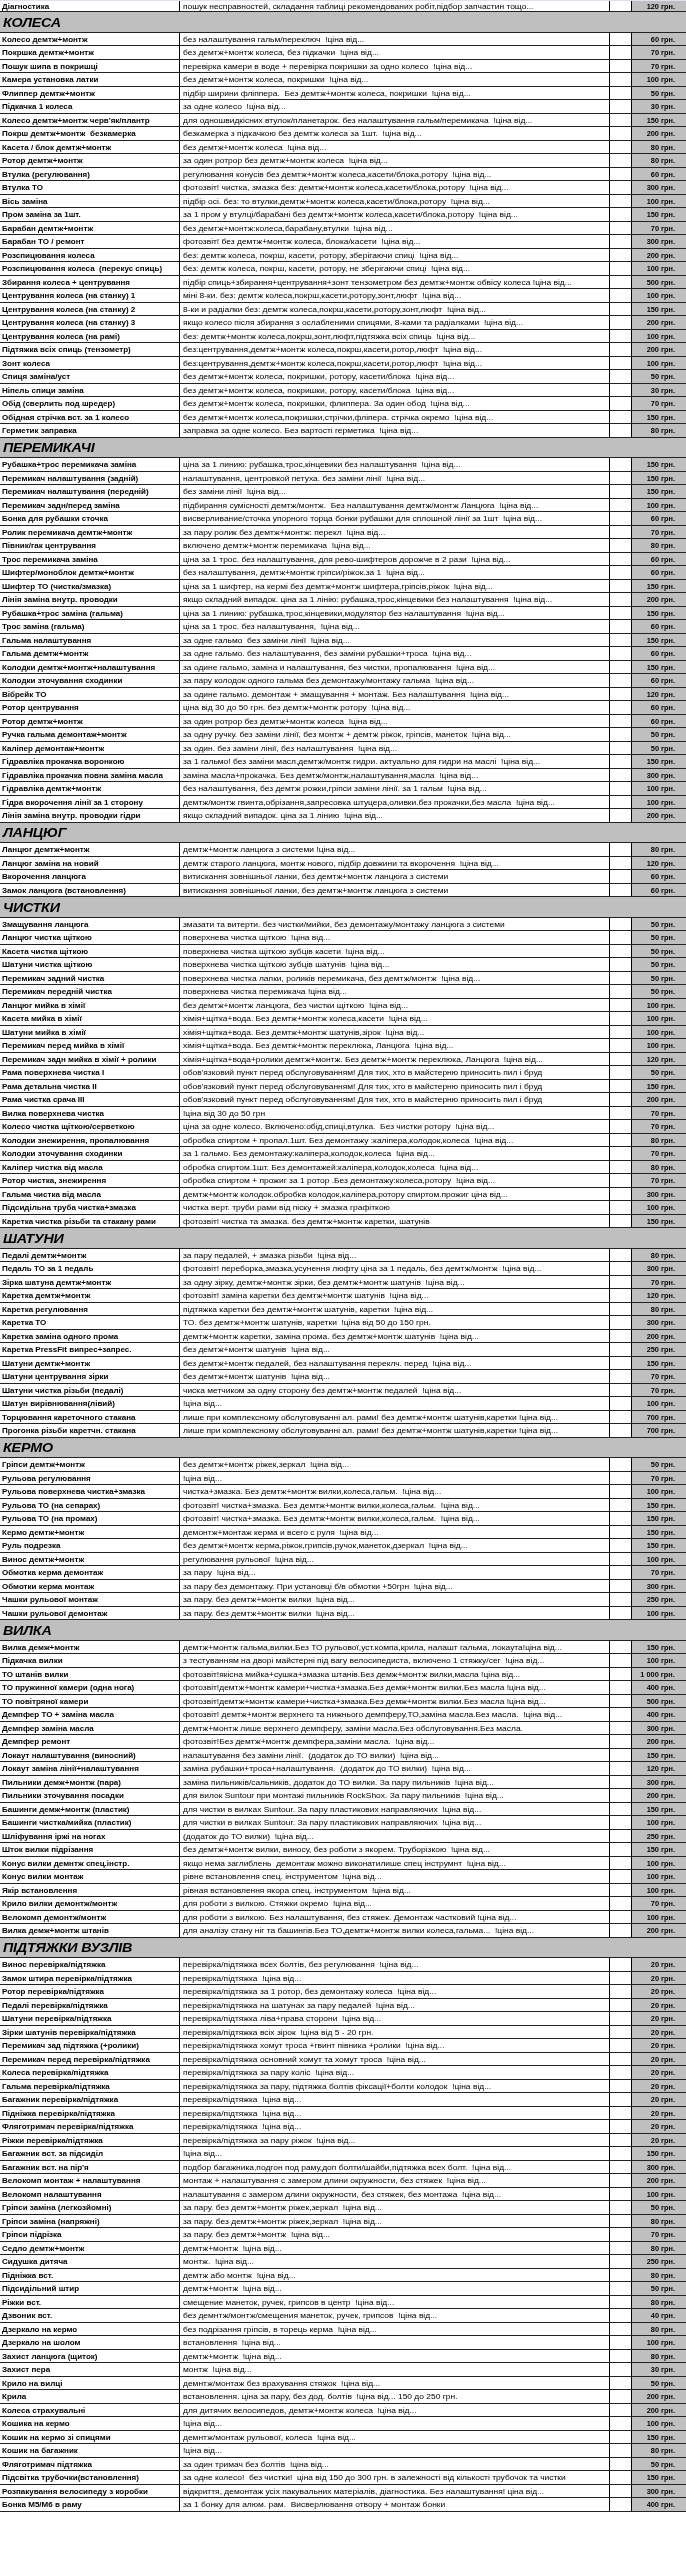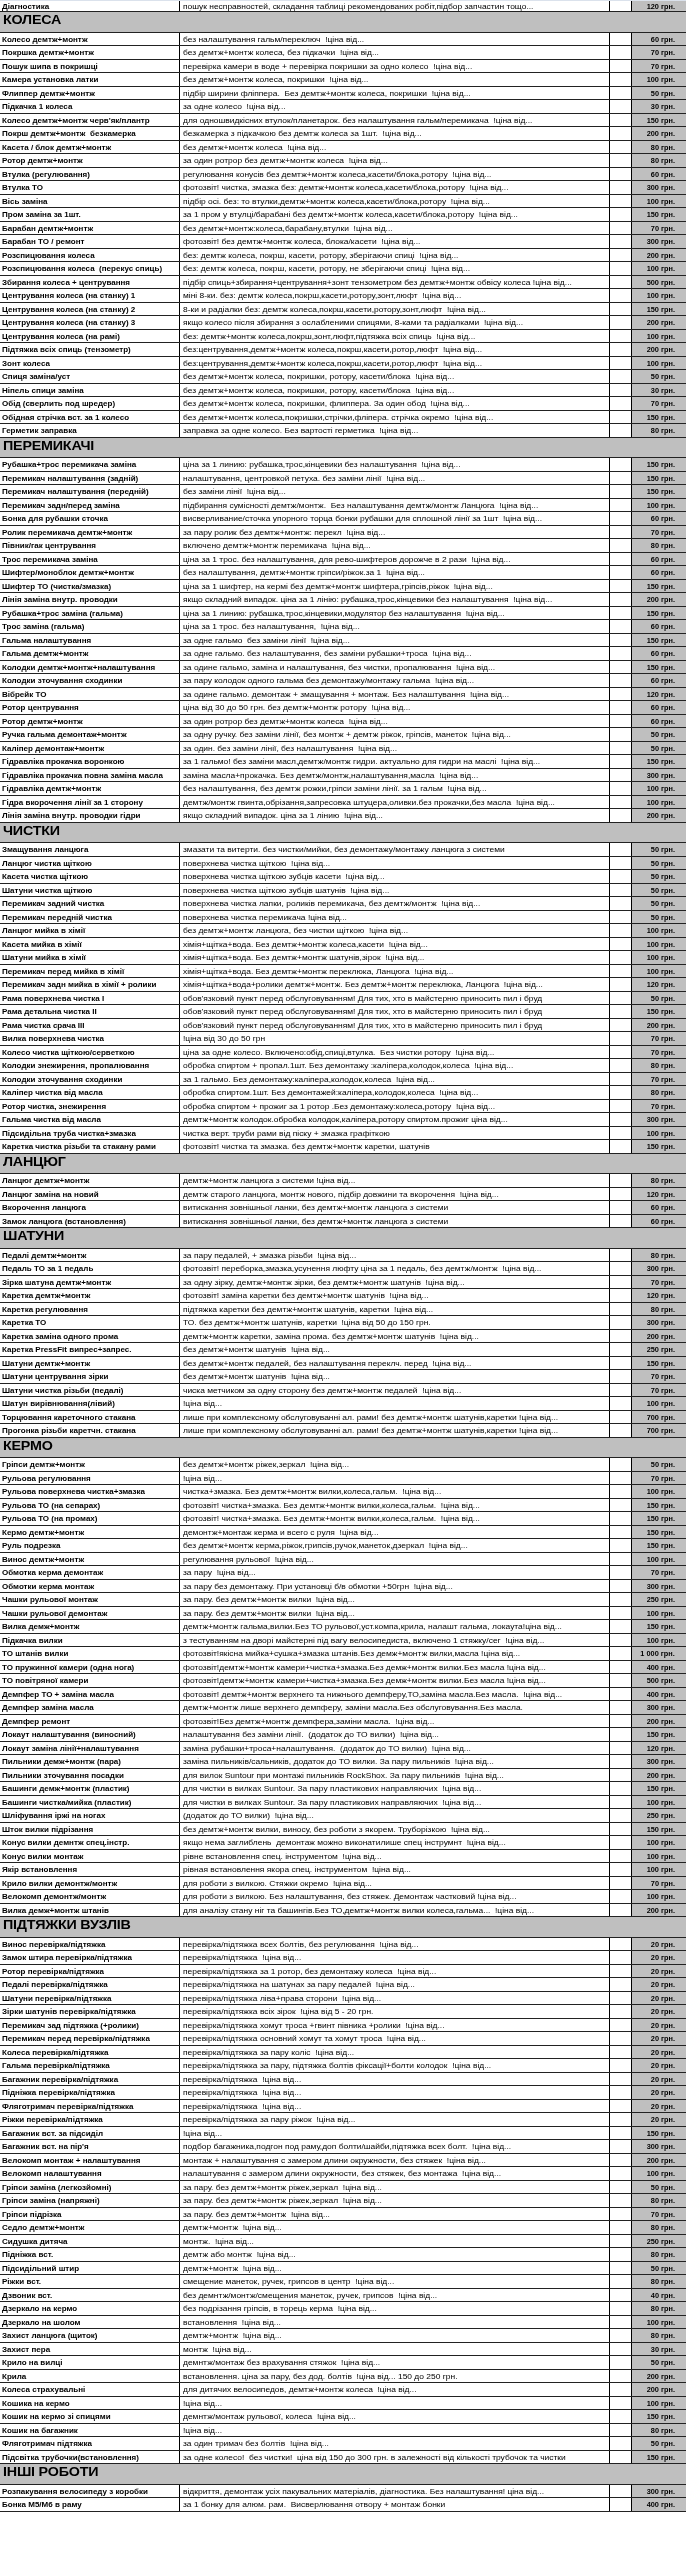--- a/index.html
+++ b/index.html
@@ -41,21 +41,23 @@
   .txt { display: inline-block; white-space: pre; transform-origin: left center; }
   .c-name .txt { font-size: 6.8px; font-weight: bold; transform: scaleX(1.18); }
   .c-desc .txt { font-size: 6.8px; transform: scaleX(1.24); }
   .c-price .txt { font-size: 7px; font-weight: bold; transform-origin: right center; transform: scaleX(1.05); }
   .section-header {
     height: 20.5px;
     box-sizing: border-box;
     background: var(--header-bg);
     border-bottom: 1.1px solid #222;
     display: flex;
+    align-items: center;
     padding-left: 2.7px;
+    font-style: italic;
   }
   .section-header .txt { font-size: 13.5px; font-weight: bold; transform: scaleX(1.06); letter-spacing: -0.2px; }
 </style>
 </head>
 <body>
 
 <div class="top-strip"></div>
 <div id="price-list">
     <div class="row top-row">
       <div class="cell c-name">
@@ -760,349 +762,349 @@
           <span class="txt">якщо складний випадок. ціна за 1 лінию  !ціна від...</span>
         </div>
         <div class="cell c-gap"></div>
         <div class="cell c-price">
           <span class="txt">200 грн.</span>
         </div>
       </div>
     </section>
     <section class="section">
       <div class="section-header">
-        <span class="txt">ЧИСТКИ</span>
-      </div>
-      <div class="row">
-        <div class="cell c-name">
-          <span class="txt">Змащування ланцюга</span>
-        </div>
-        <div class="cell c-desc">
-          <span class="txt">змазати та витерти. без чистки/мийки, без демонтажу/монтажу ланцюга з системи</span>
-        </div>
-        <div class="cell c-gap"></div>
-        <div class="cell c-price">
-          <span class="txt">50 грн.</span>
-        </div>
-      </div>
-      <div class="row">
-        <div class="cell c-name">
-          <span class="txt">Ланцюг чистка щіткою</span>
-        </div>
-        <div class="cell c-desc">
-          <span class="txt">поверхнева чистка щіткою  !ціна від...</span>
-        </div>
-        <div class="cell c-gap"></div>
-        <div class="cell c-price">
-          <span class="txt">50 грн.</span>
-        </div>
-      </div>
-      <div class="row">
-        <div class="cell c-name">
-          <span class="txt">Касета чистка щіткою</span>
-        </div>
-        <div class="cell c-desc">
-          <span class="txt">поверхнева чистка щіткою зубців касети  !ціна від...</span>
-        </div>
-        <div class="cell c-gap"></div>
-        <div class="cell c-price">
-          <span class="txt">50 грн.</span>
-        </div>
-      </div>
-      <div class="row">
-        <div class="cell c-name">
-          <span class="txt">Шатуни чистка щіткою</span>
-        </div>
-        <div class="cell c-desc">
-          <span class="txt">поверхнева чистка щіткою зубців шатунів  !ціна від...</span>
-        </div>
-        <div class="cell c-gap"></div>
-        <div class="cell c-price">
-          <span class="txt">50 грн.</span>
-        </div>
-      </div>
-      <div class="row">
-        <div class="cell c-name">
-          <span class="txt">Перемикач задний чистка</span>
-        </div>
-        <div class="cell c-desc">
-          <span class="txt">поверхнева чистка лапки, роликів перемикача, без демтж/монтж  !ціна від...</span>
-        </div>
-        <div class="cell c-gap"></div>
-        <div class="cell c-price">
-          <span class="txt">50 грн.</span>
-        </div>
-      </div>
-      <div class="row">
-        <div class="cell c-name">
-          <span class="txt">Перемикач передній чистка</span>
-        </div>
-        <div class="cell c-desc">
-          <span class="txt">поверхнева чистка перемикача !ціна від...</span>
-        </div>
-        <div class="cell c-gap"></div>
-        <div class="cell c-price">
-          <span class="txt">50 грн.</span>
-        </div>
-      </div>
-      <div class="row">
-        <div class="cell c-name">
-          <span class="txt">Ланцюг мийка в хімії</span>
-        </div>
-        <div class="cell c-desc">
-          <span class="txt">без демтж+монтж ланцюга, без чистки щіткою  !ціна від...</span>
-        </div>
-        <div class="cell c-gap"></div>
-        <div class="cell c-price">
-          <span class="txt">100 грн.</span>
-        </div>
-      </div>
-      <div class="row">
-        <div class="cell c-name">
-          <span class="txt">Касета мийка в хімії</span>
-        </div>
-        <div class="cell c-desc">
-          <span class="txt">хімія+щітка+вода. Без демтж+монтж колеса,касети  !ціна від...</span>
-        </div>
-        <div class="cell c-gap"></div>
-        <div class="cell c-price">
-          <span class="txt">100 грн.</span>
-        </div>
-      </div>
-      <div class="row">
-        <div class="cell c-name">
-          <span class="txt">Шатуни мийка в хімії</span>
-        </div>
-        <div class="cell c-desc">
-          <span class="txt">хімія+щітка+вода. Без демтж+монтж шатунів,зірок  !ціна від...</span>
-        </div>
-        <div class="cell c-gap"></div>
-        <div class="cell c-price">
-          <span class="txt">100 грн.</span>
-        </div>
-      </div>
-      <div class="row">
-        <div class="cell c-name">
-          <span class="txt">Перемикач перед мийка в хімії</span>
-        </div>
-        <div class="cell c-desc">
-          <span class="txt">хімія+щітка+вода. Без демтж+монтж переклюка, Ланцюга  !ціна від...</span>
-        </div>
-        <div class="cell c-gap"></div>
-        <div class="cell c-price">
-          <span class="txt">100 грн.</span>
-        </div>
-      </div>
-      <div class="row">
-        <div class="cell c-name">
-          <span class="txt">Перемикач задн мийка в хімії + ролики</span>
-        </div>
-        <div class="cell c-desc">
-          <span class="txt">хімія+щітка+вода+ролики демтж+монтж. Без демтж+монтж переклюка, Ланцюга  !ціна від...</span>
+        <span class="txt">ЛАНЦЮГ</span>
+      </div>
+      <div class="row">
+        <div class="cell c-name">
+          <span class="txt">Ланцюг демтж+монтж</span>
+        </div>
+        <div class="cell c-desc">
+          <span class="txt">демтж+монтж ланцюга з системи !ціна від...</span>
+        </div>
+        <div class="cell c-gap"></div>
+        <div class="cell c-price">
+          <span class="txt">80 грн.</span>
+        </div>
+      </div>
+      <div class="row">
+        <div class="cell c-name">
+          <span class="txt">Ланцюг заміна на новий</span>
+        </div>
+        <div class="cell c-desc">
+          <span class="txt">демтж старого ланцюга, монтж нового, підбір довжини та вкорочення  !ціна від...</span>
         </div>
         <div class="cell c-gap"></div>
         <div class="cell c-price">
           <span class="txt">120 грн.</span>
         </div>
       </div>
       <div class="row">
         <div class="cell c-name">
-          <span class="txt">Рама поверхнева чистка I</span>
-        </div>
-        <div class="cell c-desc">
-          <span class="txt">обов'язковий пункт перед обслуговуванням! Для тих, хто в майстерню приносить пил і бруд</span>
-        </div>
-        <div class="cell c-gap"></div>
-        <div class="cell c-price">
-          <span class="txt">50 грн.</span>
-        </div>
-      </div>
-      <div class="row">
-        <div class="cell c-name">
-          <span class="txt">Рама детальна чистка II</span>
-        </div>
-        <div class="cell c-desc">
-          <span class="txt">обов'язковий пункт перед обслуговуванням! Для тих, хто в майстерню приносить пил і бруд</span>
-        </div>
-        <div class="cell c-gap"></div>
-        <div class="cell c-price">
-          <span class="txt">150 грн.</span>
-        </div>
-      </div>
-      <div class="row">
-        <div class="cell c-name">
-          <span class="txt">Рама чистка срача III</span>
-        </div>
-        <div class="cell c-desc">
-          <span class="txt">обов'язковий пункт перед обслуговуванням! Для тих, хто в майстерню приносить пил і бруд</span>
-        </div>
-        <div class="cell c-gap"></div>
-        <div class="cell c-price">
-          <span class="txt">200 грн.</span>
-        </div>
-      </div>
-      <div class="row">
-        <div class="cell c-name">
-          <span class="txt">Вилка поверхнева чистка</span>
-        </div>
-        <div class="cell c-desc">
-          <span class="txt">!ціна від 30 до 50 грн</span>
-        </div>
-        <div class="cell c-gap"></div>
-        <div class="cell c-price">
-          <span class="txt">70 грн.</span>
-        </div>
-      </div>
-      <div class="row">
-        <div class="cell c-name">
-          <span class="txt">Колесо чистка щіткою/серветкою</span>
-        </div>
-        <div class="cell c-desc">
-          <span class="txt">ціна за одне колесо. Включено:обід,спиці,втулка.  Без чистки ротору  !ціна від...</span>
-        </div>
-        <div class="cell c-gap"></div>
-        <div class="cell c-price">
-          <span class="txt">70 грн.</span>
-        </div>
-      </div>
-      <div class="row">
-        <div class="cell c-name">
-          <span class="txt">Колодки знежирення, пропалювання</span>
-        </div>
-        <div class="cell c-desc">
-          <span class="txt">обробка спиртом + пропал.1шт. Без демонтажу :каліпера,колодок,колеса  !ціна від...</span>
-        </div>
-        <div class="cell c-gap"></div>
-        <div class="cell c-price">
-          <span class="txt">80 грн.</span>
-        </div>
-      </div>
-      <div class="row">
-        <div class="cell c-name">
-          <span class="txt">Колодки зточування сходинки</span>
-        </div>
-        <div class="cell c-desc">
-          <span class="txt">за 1 гальмо. Без демонтажу:каліпера,колодок,колеса  !ціна від...</span>
-        </div>
-        <div class="cell c-gap"></div>
-        <div class="cell c-price">
-          <span class="txt">70 грн.</span>
-        </div>
-      </div>
-      <div class="row">
-        <div class="cell c-name">
-          <span class="txt">Каліпер чистка від масла</span>
-        </div>
-        <div class="cell c-desc">
-          <span class="txt">обробка спиртом.1шт. Без демонтажей:каліпера,колодок,колеса  !ціна від...</span>
-        </div>
-        <div class="cell c-gap"></div>
-        <div class="cell c-price">
-          <span class="txt">80 грн.</span>
-        </div>
-      </div>
-      <div class="row">
-        <div class="cell c-name">
-          <span class="txt">Ротор чистка, знежирення</span>
-        </div>
-        <div class="cell c-desc">
-          <span class="txt">обробка спиртом + прожиг за 1 ротор .Без демонтажу:колеса,ротору  !ціна від...</span>
-        </div>
-        <div class="cell c-gap"></div>
-        <div class="cell c-price">
-          <span class="txt">70 грн.</span>
-        </div>
-      </div>
-      <div class="row">
-        <div class="cell c-name">
-          <span class="txt">Гальма чистка від масла</span>
-        </div>
-        <div class="cell c-desc">
-          <span class="txt">демтж+монтж колодок.обробка колодок,каліпера,ротору спиртом.прожиг ціна від...</span>
-        </div>
-        <div class="cell c-gap"></div>
-        <div class="cell c-price">
-          <span class="txt">300 грн.</span>
-        </div>
-      </div>
-      <div class="row">
-        <div class="cell c-name">
-          <span class="txt">Підсидільна труба чистка+змазка</span>
-        </div>
-        <div class="cell c-desc">
-          <span class="txt">чистка верт. труби рами від піску + змазка графіткою</span>
-        </div>
-        <div class="cell c-gap"></div>
-        <div class="cell c-price">
-          <span class="txt">100 грн.</span>
-        </div>
-      </div>
-      <div class="row">
-        <div class="cell c-name">
-          <span class="txt">Каретка чистка різьби та стакану рами</span>
-        </div>
-        <div class="cell c-desc">
-          <span class="txt">фотозвіт! чистка та змазка. без демтж+монтж каретки, шатунів</span>
-        </div>
-        <div class="cell c-gap"></div>
-        <div class="cell c-price">
-          <span class="txt">150 грн.</span>
+          <span class="txt">Вкорочення ланцюга</span>
+        </div>
+        <div class="cell c-desc">
+          <span class="txt">витискання зовнішньої ланки, без демтж+монтж ланцюга з системи</span>
+        </div>
+        <div class="cell c-gap"></div>
+        <div class="cell c-price">
+          <span class="txt">60 грн.</span>
+        </div>
+      </div>
+      <div class="row">
+        <div class="cell c-name">
+          <span class="txt">Замок ланцюга (встановлення)</span>
+        </div>
+        <div class="cell c-desc">
+          <span class="txt">витискання зовнішньої ланки, без демтж+монтж ланцюга з системи</span>
+        </div>
+        <div class="cell c-gap"></div>
+        <div class="cell c-price">
+          <span class="txt">60 грн.</span>
         </div>
       </div>
     </section>
     <section class="section">
       <div class="section-header">
-        <span class="txt">ЛАНЦЮГ</span>
-      </div>
-      <div class="row">
-        <div class="cell c-name">
-          <span class="txt">Ланцюг демтж+монтж</span>
-        </div>
-        <div class="cell c-desc">
-          <span class="txt">демтж+монтж ланцюга з системи !ціна від...</span>
+        <span class="txt">ЧИСТКИ</span>
+      </div>
+      <div class="row">
+        <div class="cell c-name">
+          <span class="txt">Змащування ланцюга</span>
+        </div>
+        <div class="cell c-desc">
+          <span class="txt">змазати та витерти. без чистки/мийки, без демонтажу/монтажу ланцюга з системи</span>
+        </div>
+        <div class="cell c-gap"></div>
+        <div class="cell c-price">
+          <span class="txt">50 грн.</span>
+        </div>
+      </div>
+      <div class="row">
+        <div class="cell c-name">
+          <span class="txt">Ланцюг чистка щіткою</span>
+        </div>
+        <div class="cell c-desc">
+          <span class="txt">поверхнева чистка щіткою  !ціна від...</span>
+        </div>
+        <div class="cell c-gap"></div>
+        <div class="cell c-price">
+          <span class="txt">50 грн.</span>
+        </div>
+      </div>
+      <div class="row">
+        <div class="cell c-name">
+          <span class="txt">Касета чистка щіткою</span>
+        </div>
+        <div class="cell c-desc">
+          <span class="txt">поверхнева чистка щіткою зубців касети  !ціна від...</span>
+        </div>
+        <div class="cell c-gap"></div>
+        <div class="cell c-price">
+          <span class="txt">50 грн.</span>
+        </div>
+      </div>
+      <div class="row">
+        <div class="cell c-name">
+          <span class="txt">Шатуни чистка щіткою</span>
+        </div>
+        <div class="cell c-desc">
+          <span class="txt">поверхнева чистка щіткою зубців шатунів  !ціна від...</span>
+        </div>
+        <div class="cell c-gap"></div>
+        <div class="cell c-price">
+          <span class="txt">50 грн.</span>
+        </div>
+      </div>
+      <div class="row">
+        <div class="cell c-name">
+          <span class="txt">Перемикач задний чистка</span>
+        </div>
+        <div class="cell c-desc">
+          <span class="txt">поверхнева чистка лапки, роликів перемикача, без демтж/монтж  !ціна від...</span>
+        </div>
+        <div class="cell c-gap"></div>
+        <div class="cell c-price">
+          <span class="txt">50 грн.</span>
+        </div>
+      </div>
+      <div class="row">
+        <div class="cell c-name">
+          <span class="txt">Перемикач передній чистка</span>
+        </div>
+        <div class="cell c-desc">
+          <span class="txt">поверхнева чистка перемикача !ціна від...</span>
+        </div>
+        <div class="cell c-gap"></div>
+        <div class="cell c-price">
+          <span class="txt">50 грн.</span>
+        </div>
+      </div>
+      <div class="row">
+        <div class="cell c-name">
+          <span class="txt">Ланцюг мийка в хімії</span>
+        </div>
+        <div class="cell c-desc">
+          <span class="txt">без демтж+монтж ланцюга, без чистки щіткою  !ціна від...</span>
+        </div>
+        <div class="cell c-gap"></div>
+        <div class="cell c-price">
+          <span class="txt">100 грн.</span>
+        </div>
+      </div>
+      <div class="row">
+        <div class="cell c-name">
+          <span class="txt">Касета мийка в хімії</span>
+        </div>
+        <div class="cell c-desc">
+          <span class="txt">хімія+щітка+вода. Без демтж+монтж колеса,касети  !ціна від...</span>
+        </div>
+        <div class="cell c-gap"></div>
+        <div class="cell c-price">
+          <span class="txt">100 грн.</span>
+        </div>
+      </div>
+      <div class="row">
+        <div class="cell c-name">
+          <span class="txt">Шатуни мийка в хімії</span>
+        </div>
+        <div class="cell c-desc">
+          <span class="txt">хімія+щітка+вода. Без демтж+монтж шатунів,зірок  !ціна від...</span>
+        </div>
+        <div class="cell c-gap"></div>
+        <div class="cell c-price">
+          <span class="txt">100 грн.</span>
+        </div>
+      </div>
+      <div class="row">
+        <div class="cell c-name">
+          <span class="txt">Перемикач перед мийка в хімії</span>
+        </div>
+        <div class="cell c-desc">
+          <span class="txt">хімія+щітка+вода. Без демтж+монтж переклюка, Ланцюга  !ціна від...</span>
+        </div>
+        <div class="cell c-gap"></div>
+        <div class="cell c-price">
+          <span class="txt">100 грн.</span>
+        </div>
+      </div>
+      <div class="row">
+        <div class="cell c-name">
+          <span class="txt">Перемикач задн мийка в хімії + ролики</span>
+        </div>
+        <div class="cell c-desc">
+          <span class="txt">хімія+щітка+вода+ролики демтж+монтж. Без демтж+монтж переклюка, Ланцюга  !ціна від...</span>
+        </div>
+        <div class="cell c-gap"></div>
+        <div class="cell c-price">
+          <span class="txt">120 грн.</span>
+        </div>
+      </div>
+      <div class="row">
+        <div class="cell c-name">
+          <span class="txt">Рама поверхнева чистка I</span>
+        </div>
+        <div class="cell c-desc">
+          <span class="txt">обов'язковий пункт перед обслуговуванням! Для тих, хто в майстерню приносить пил і бруд</span>
+        </div>
+        <div class="cell c-gap"></div>
+        <div class="cell c-price">
+          <span class="txt">50 грн.</span>
+        </div>
+      </div>
+      <div class="row">
+        <div class="cell c-name">
+          <span class="txt">Рама детальна чистка II</span>
+        </div>
+        <div class="cell c-desc">
+          <span class="txt">обов'язковий пункт перед обслуговуванням! Для тих, хто в майстерню приносить пил і бруд</span>
+        </div>
+        <div class="cell c-gap"></div>
+        <div class="cell c-price">
+          <span class="txt">150 грн.</span>
+        </div>
+      </div>
+      <div class="row">
+        <div class="cell c-name">
+          <span class="txt">Рама чистка срача III</span>
+        </div>
+        <div class="cell c-desc">
+          <span class="txt">обов'язковий пункт перед обслуговуванням! Для тих, хто в майстерню приносить пил і бруд</span>
+        </div>
+        <div class="cell c-gap"></div>
+        <div class="cell c-price">
+          <span class="txt">200 грн.</span>
+        </div>
+      </div>
+      <div class="row">
+        <div class="cell c-name">
+          <span class="txt">Вилка поверхнева чистка</span>
+        </div>
+        <div class="cell c-desc">
+          <span class="txt">!ціна від 30 до 50 грн</span>
+        </div>
+        <div class="cell c-gap"></div>
+        <div class="cell c-price">
+          <span class="txt">70 грн.</span>
+        </div>
+      </div>
+      <div class="row">
+        <div class="cell c-name">
+          <span class="txt">Колесо чистка щіткою/серветкою</span>
+        </div>
+        <div class="cell c-desc">
+          <span class="txt">ціна за одне колесо. Включено:обід,спиці,втулка.  Без чистки ротору  !ціна від...</span>
+        </div>
+        <div class="cell c-gap"></div>
+        <div class="cell c-price">
+          <span class="txt">70 грн.</span>
+        </div>
+      </div>
+      <div class="row">
+        <div class="cell c-name">
+          <span class="txt">Колодки знежирення, пропалювання</span>
+        </div>
+        <div class="cell c-desc">
+          <span class="txt">обробка спиртом + пропал.1шт. Без демонтажу :каліпера,колодок,колеса  !ціна від...</span>
         </div>
         <div class="cell c-gap"></div>
         <div class="cell c-price">
           <span class="txt">80 грн.</span>
         </div>
       </div>
       <div class="row">
         <div class="cell c-name">
-          <span class="txt">Ланцюг заміна на новий</span>
-        </div>
-        <div class="cell c-desc">
-          <span class="txt">демтж старого ланцюга, монтж нового, підбір довжини та вкорочення  !ціна від...</span>
-        </div>
-        <div class="cell c-gap"></div>
-        <div class="cell c-price">
-          <span class="txt">120 грн.</span>
-        </div>
-      </div>
-      <div class="row">
-        <div class="cell c-name">
-          <span class="txt">Вкорочення ланцюга</span>
-        </div>
-        <div class="cell c-desc">
-          <span class="txt">витискання зовнішньої ланки, без демтж+монтж ланцюга з системи</span>
-        </div>
-        <div class="cell c-gap"></div>
-        <div class="cell c-price">
-          <span class="txt">60 грн.</span>
-        </div>
-      </div>
-      <div class="row">
-        <div class="cell c-name">
-          <span class="txt">Замок ланцюга (встановлення)</span>
-        </div>
-        <div class="cell c-desc">
-          <span class="txt">витискання зовнішньої ланки, без демтж+монтж ланцюга з системи</span>
-        </div>
-        <div class="cell c-gap"></div>
-        <div class="cell c-price">
-          <span class="txt">60 грн.</span>
+          <span class="txt">Колодки зточування сходинки</span>
+        </div>
+        <div class="cell c-desc">
+          <span class="txt">за 1 гальмо. Без демонтажу:каліпера,колодок,колеса  !ціна від...</span>
+        </div>
+        <div class="cell c-gap"></div>
+        <div class="cell c-price">
+          <span class="txt">70 грн.</span>
+        </div>
+      </div>
+      <div class="row">
+        <div class="cell c-name">
+          <span class="txt">Каліпер чистка від масла</span>
+        </div>
+        <div class="cell c-desc">
+          <span class="txt">обробка спиртом.1шт. Без демонтажей:каліпера,колодок,колеса  !ціна від...</span>
+        </div>
+        <div class="cell c-gap"></div>
+        <div class="cell c-price">
+          <span class="txt">80 грн.</span>
+        </div>
+      </div>
+      <div class="row">
+        <div class="cell c-name">
+          <span class="txt">Ротор чистка, знежирення</span>
+        </div>
+        <div class="cell c-desc">
+          <span class="txt">обробка спиртом + прожиг за 1 ротор .Без демонтажу:колеса,ротору  !ціна від...</span>
+        </div>
+        <div class="cell c-gap"></div>
+        <div class="cell c-price">
+          <span class="txt">70 грн.</span>
+        </div>
+      </div>
+      <div class="row">
+        <div class="cell c-name">
+          <span class="txt">Гальма чистка від масла</span>
+        </div>
+        <div class="cell c-desc">
+          <span class="txt">демтж+монтж колодок.обробка колодок,каліпера,ротору спиртом.прожиг ціна від...</span>
+        </div>
+        <div class="cell c-gap"></div>
+        <div class="cell c-price">
+          <span class="txt">300 грн.</span>
+        </div>
+      </div>
+      <div class="row">
+        <div class="cell c-name">
+          <span class="txt">Підсидільна труба чистка+змазка</span>
+        </div>
+        <div class="cell c-desc">
+          <span class="txt">чистка верт. труби рами від піску + змазка графіткою</span>
+        </div>
+        <div class="cell c-gap"></div>
+        <div class="cell c-price">
+          <span class="txt">100 грн.</span>
+        </div>
+      </div>
+      <div class="row">
+        <div class="cell c-name">
+          <span class="txt">Каретка чистка різьби та стакану рами</span>
+        </div>
+        <div class="cell c-desc">
+          <span class="txt">фотозвіт! чистка та змазка. без демтж+монтж каретки, шатунів</span>
+        </div>
+        <div class="cell c-gap"></div>
+        <div class="cell c-price">
+          <span class="txt">150 грн.</span>
         </div>
       </div>
     </section>
     <section class="section">
       <div class="section-header">
         <span class="txt">ШАТУНИ</span>
       </div>
       <div class="row">
         <div class="cell c-name">
           <span class="txt">Педалі демтж+монтж</span>
@@ -1415,20 +1417,23 @@
         <div class="cell c-desc">
           <span class="txt">за пару. без демтж+монтж вилки  !ціна від...</span>
         </div>
         <div class="cell c-gap"></div>
         <div class="cell c-price">
           <span class="txt">100 грн.</span>
         </div>
       </div>
     </section>
     <section class="section">
+      <div class="section-header">
+        <span class="txt">ВИЛКА</span>
+      </div>
       <div class="row">
         <div class="cell c-name">
           <span class="txt">Вилка демж+монтж</span>
         </div>
         <div class="cell c-desc">
           <span class="txt">демтж+монтж гальма,вилки.Без ТО рульової,уст.компа,крила, налашт гальма, локаута!ціна від...</span>
         </div>
         <div class="cell c-gap"></div>
         <div class="cell c-price">
           <span class="txt">150 грн.</span>
@@ -2156,23 +2161,20 @@
         <div class="cell c-desc">
           <span class="txt">за одне колесо!  без чистки!  ціна від 150 до 300 грн. в залежності від кількості трубочок та чистки</span>
         </div>
         <div class="cell c-gap"></div>
         <div class="cell c-price">
           <span class="txt">150 грн.</span>
         </div>
       </div>
     </section>
     <section class="section">
-      <div class="section-header">
-        <span class="txt">ІНШІ РОБОТИ</span>
-      </div>
       <div class="row">
         <div class="cell c-name">
           <span class="txt">Розпакування велосипеду з коробки</span>
         </div>
         <div class="cell c-desc">
           <span class="txt">відкриття, демонтаж усіх пакувальних матеріалів, діагностика. Без налаштування! ціна від...</span>
         </div>
         <div class="cell c-gap"></div>
         <div class="cell c-price">
           <span class="txt">300 грн.</span>

